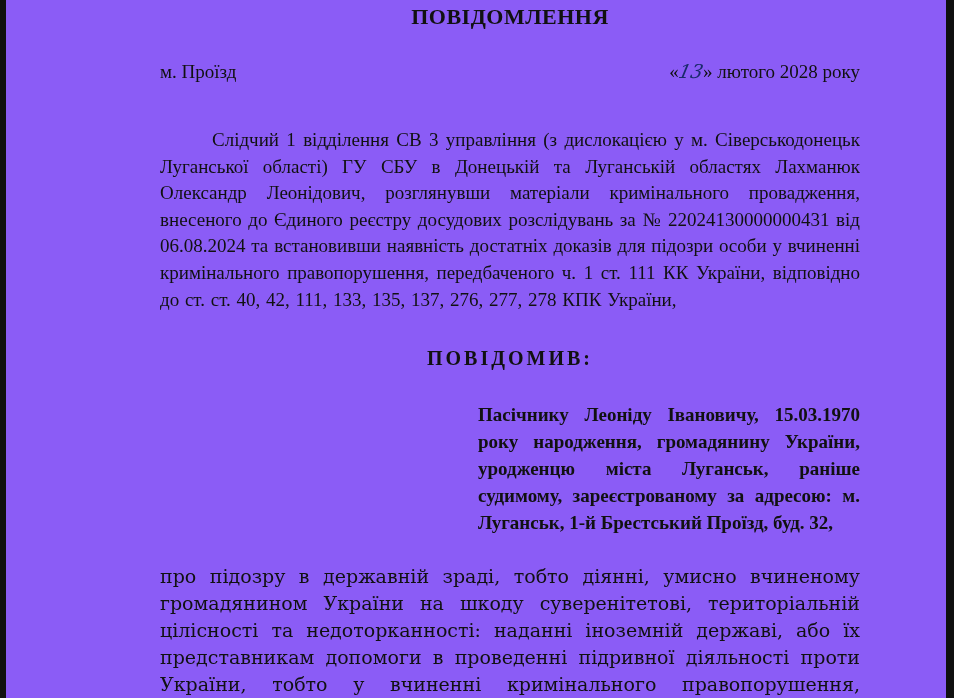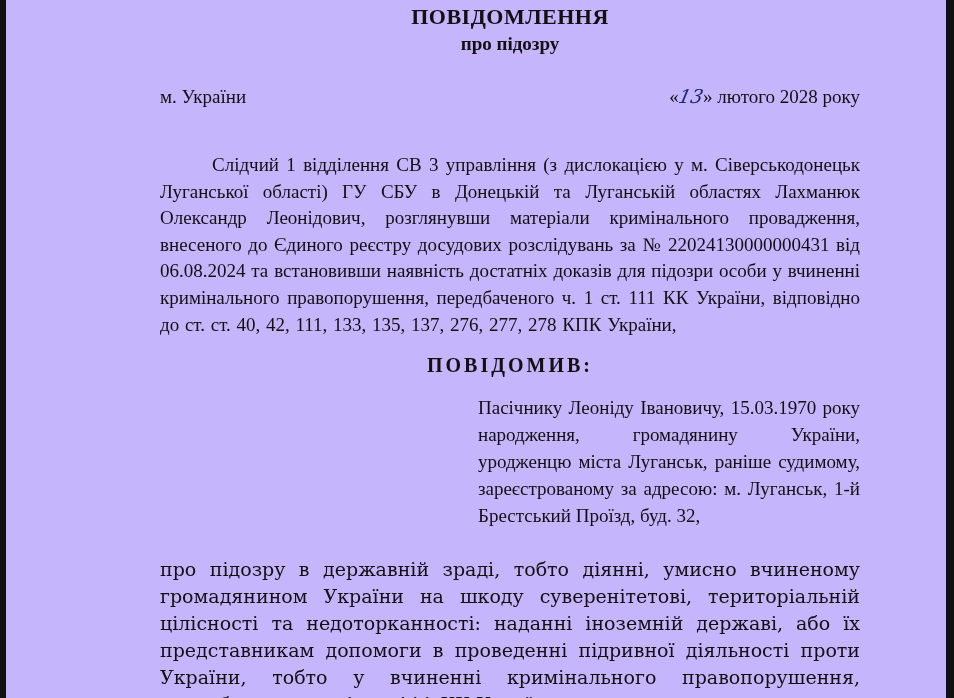--- a/index.html
+++ b/index.html
@@ -11,21 +11,21 @@
     width: 954px;
     height: 698px;
     overflow: hidden;
     font-family: "Liberation Serif", serif;
   }
   .page {
     position: absolute;
     left: 0; top: 0;
     width: 954px;
     height: 698px;
-    background: #c4b5fd;
+    background: #8b5cf6;
   }
   .left-gutter {
     position: absolute;
     left: 0; top: 0;
     width: 6px;
     height: 698px;
     background: #101010;
   }
   .right-gutter {
     position: absolute;
@@ -85,28 +85,28 @@
     text-align: justify;
     text-indent: 52px;
     color: #111;
     word-spacing: 1px;
   }
   .povidomyv {
     text-align: center;
     font-weight: bold;
     font-size: 20px;
     letter-spacing: 3px;
-    margin-top: 16px;
+    margin-top: 34px;
     color: #111;
   }
   .person-block {
-    margin-top: 18px;
+    margin-top: 32px;
     margin-left: 318px;
     width: 382px;
-    font-weight: normal;
+    font-weight: bold;
     font-size: 19px;
     line-height: 1.42;
     text-align: justify;
     color: #111;
   }
   .tail-par {
     margin-top: 26px;
     font-size: 19px;
     line-height: 1.42;
     text-align: justify;
@@ -118,24 +118,23 @@
 </head>
 <body>
 
 <div class="page">
   <div class="left-gutter"></div>
   <div class="right-gutter"></div>
 
   <div class="content">
 
     <div class="title">ПОВІДОМЛЕННЯ</div>
-    <div class="subtitle">про підозру</div>
 
     <div class="meta-row">
-      <span class="city">м. України</span>
+      <span class="city">м. Проїзд</span>
       <span class="date">
         <span>«</span><span class="hand">13</span><span>» лютого 2028 року</span>
       </span>
     </div>
 
     <div class="body-par">Слідчий 1 відділення СВ 3 управління (з дислокацією у м. Сіверськодонецьк Луганської області) ГУ СБУ в Донецькій та Луганській областях Лахманюк Олександр Леонідович, розглянувши матеріали кримінального провадження, внесеного до Єдиного реєстру досудових розслідувань за № 22024130000000431 від 06.08.2024 та встановивши наявність достатніх доказів для підозри особи у вчиненні кримінального правопорушення, передбаченого ч. 1 ст. 111 КК України, відповідно до ст. ст. 40, 42, 111, 133, 135, 137, 276, 277, 278 КПК України,</div>
 
     <div class="povidomyv">ПОВІДОМИВ:</div>
 
     <div class="person-block">Пасічнику Леоніду Івановичу, 15.03.1970 року народження, громадянину України, уродженцю міста Луганськ, раніше судимому, зареєстрованому за адресою: м. Луганськ, 1-й Брестський Проїзд, буд. 32,</div>

